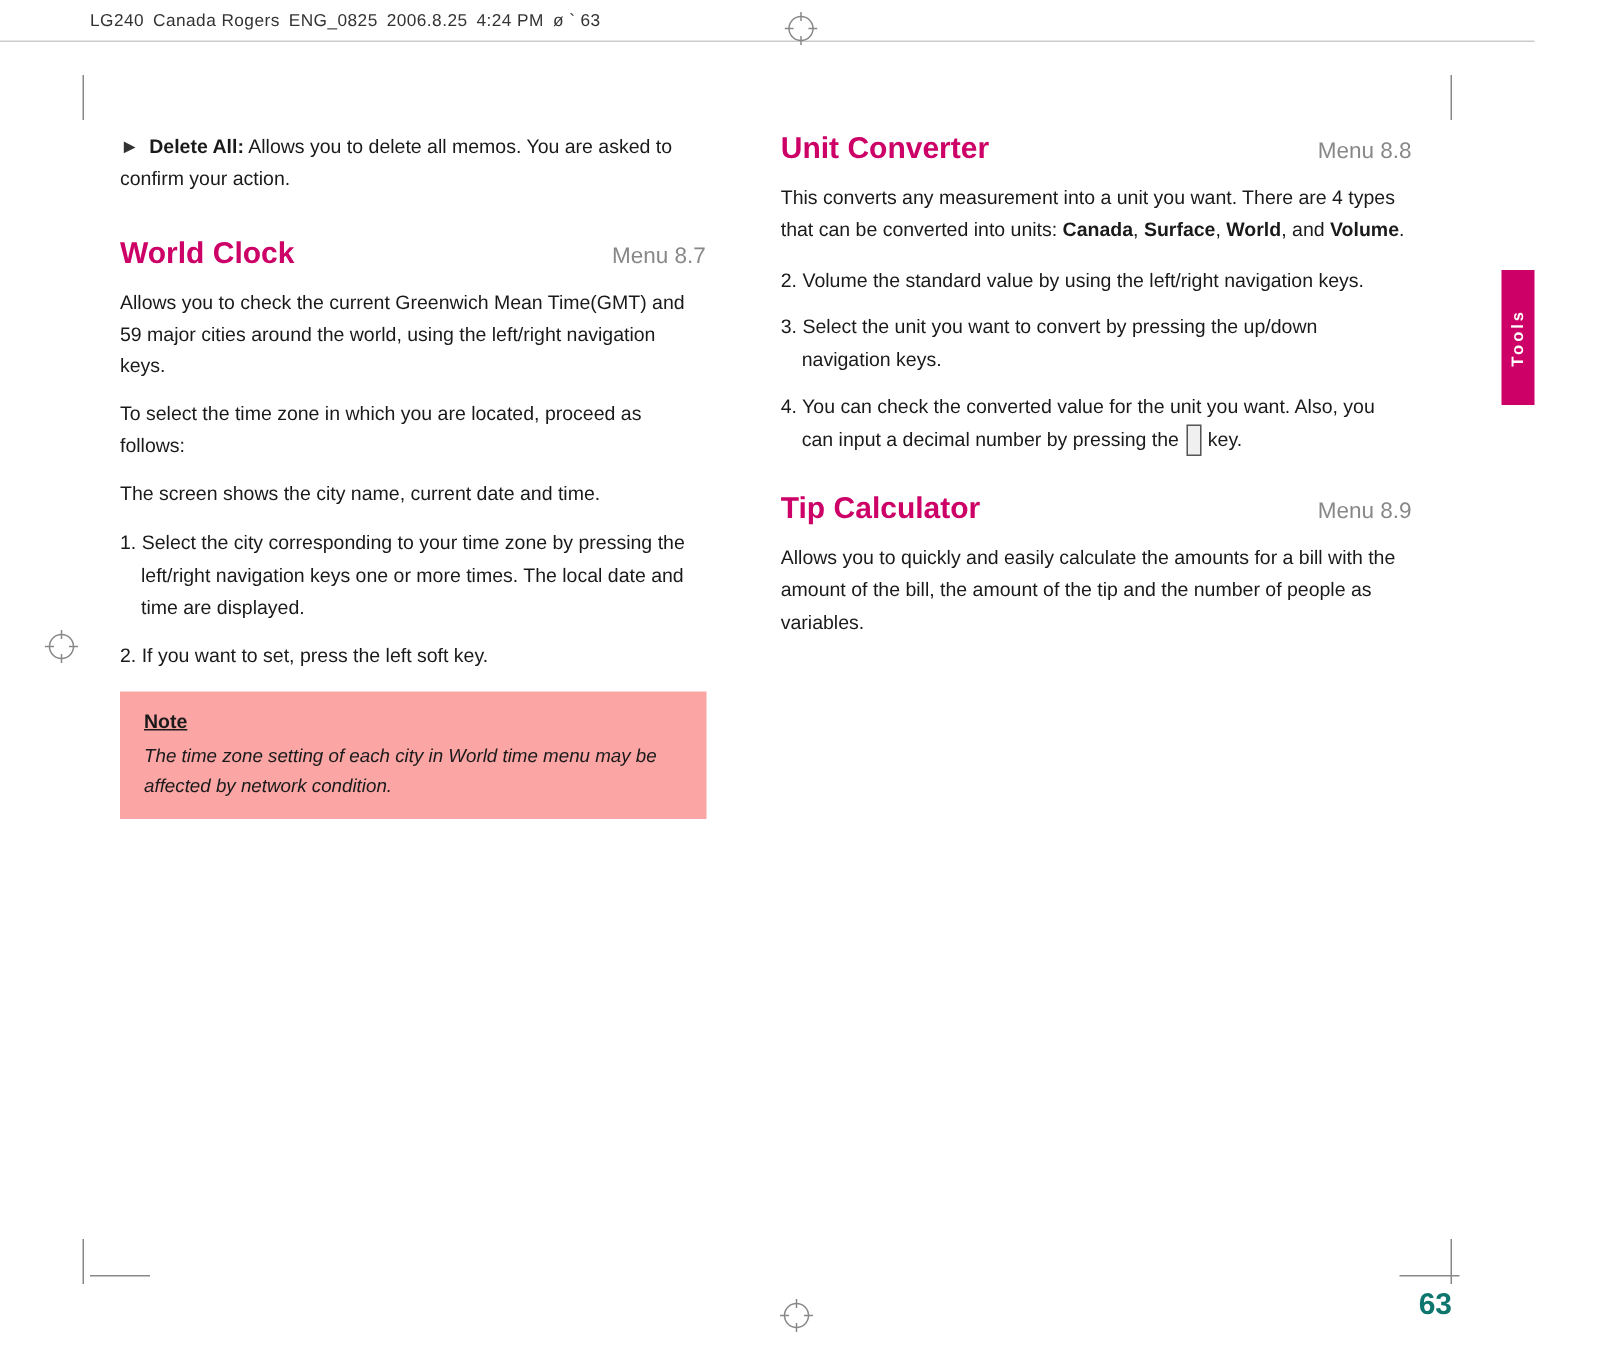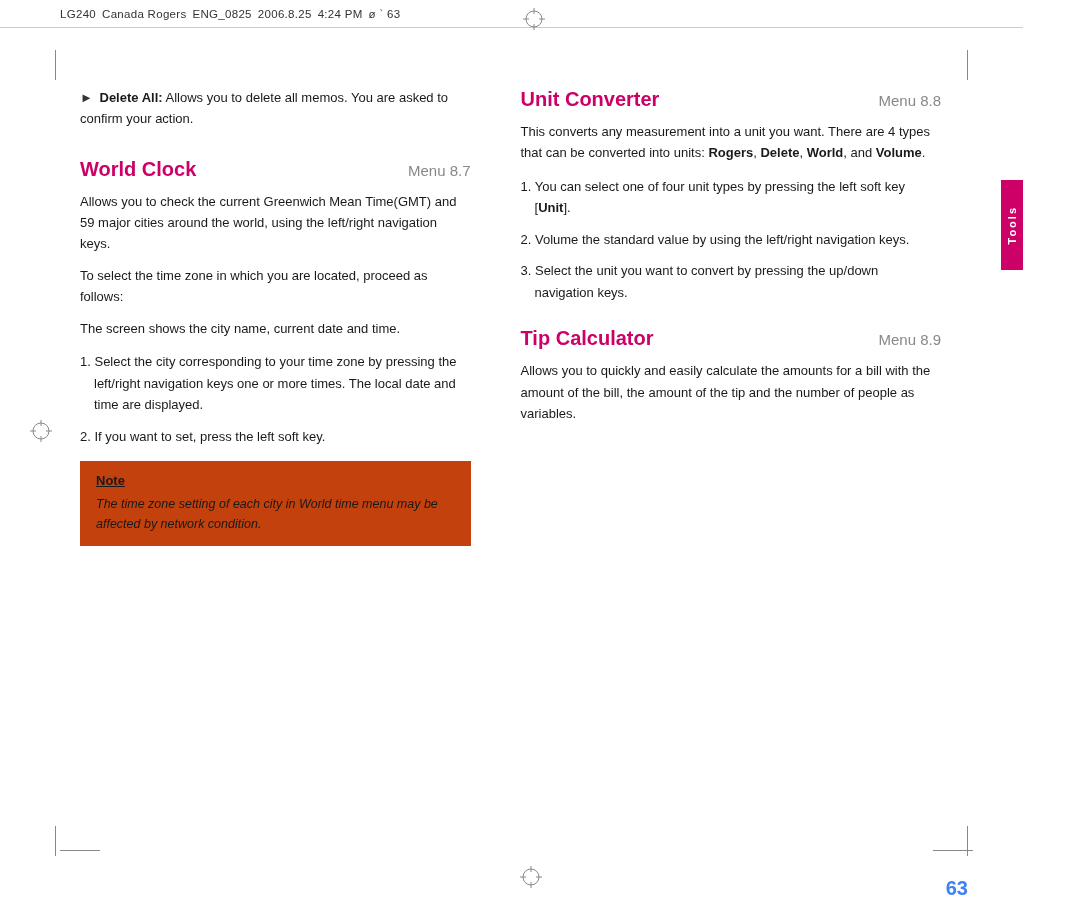--- a/index.html
+++ b/index.html
@@ -142,21 +142,21 @@
     .numbered-list li {
       font-size: 13px;
       line-height: 1.65;
       margin-bottom: 10px;
       padding-left: 14px;
       text-indent: -14px;
     }
 
     
     .note-box {
-      background: #c2410c;
+      background: #fca5a5;
       padding: 12px 16px;
       margin-top: 14px;
     }
 
     .note-title {
       font-size: 13px;
       font-weight: bold;
       text-decoration: underline;
       margin-bottom: 6px;
     }
@@ -190,25 +190,25 @@
       position: absolute;
       bottom: 55px;
       right: 50px;
       width: 40px;
       height: 1px;
       background: #888;
     }
 
     .page-number {
       position: absolute;
-      bottom: 6px;
+      bottom: 24px;
       right: 55px;
       font-size: 20px;
       font-weight: bold;
-      color: #3b82f6;
+      color: #0f766e;
     }
 
     
     .crosshair {
       position: absolute;
     }
 
     .crosshair-bottom {
       position: absolute;
       bottom: 15px;
@@ -339,33 +339,33 @@
     <div class="right-col">
 
       <div class="unit-converter-section">
         <div class="section-heading">
           <span>Unit Converter</span>
           <span class="menu-label">Menu 8.8</span>
         </div>
 
         <div class="section-body">
           <p>
-            This converts any measurement into a unit you want. There are 4 types that can be converted into units: <strong>Rogers</strong>, <strong>Delete</strong>, <strong>World</strong>, and <strong>Volume</strong>.
+            This converts any measurement into a unit you want. There are 4 types that can be converted into units: <strong>Canada</strong>, <strong>Surface</strong>, <strong>World</strong>, and <strong>Volume</strong>.
           </p>
         </div>
 
         <ol class="numbered-list">
-          <li>
-            <span>1. </span>You can select one of four unit types by pressing the left soft key [<strong>Unit</strong>].
-          </li>
           <li>
             <span>2. </span><span>Volume the standard value by using the left/right navigation keys.</span>
           </li>
           <li>
             <span>3. </span><span>Select the unit you want to convert by pressing the up/down navigation keys.</span>
+          </li>
+          <li>
+            <span>4. </span>You can check the converted value for the unit you want. Also, you can input a decimal number by pressing the <span class="key-box">&nbsp;&nbsp;&nbsp;</span> key.
           </li>
         </ol>
       </div>
 
       <div class="tip-calculator-section">
         <div class="section-heading">
           <span>Tip Calculator</span>
           <span class="menu-label">Menu 8.9</span>
         </div>
         <div class="section-body">

